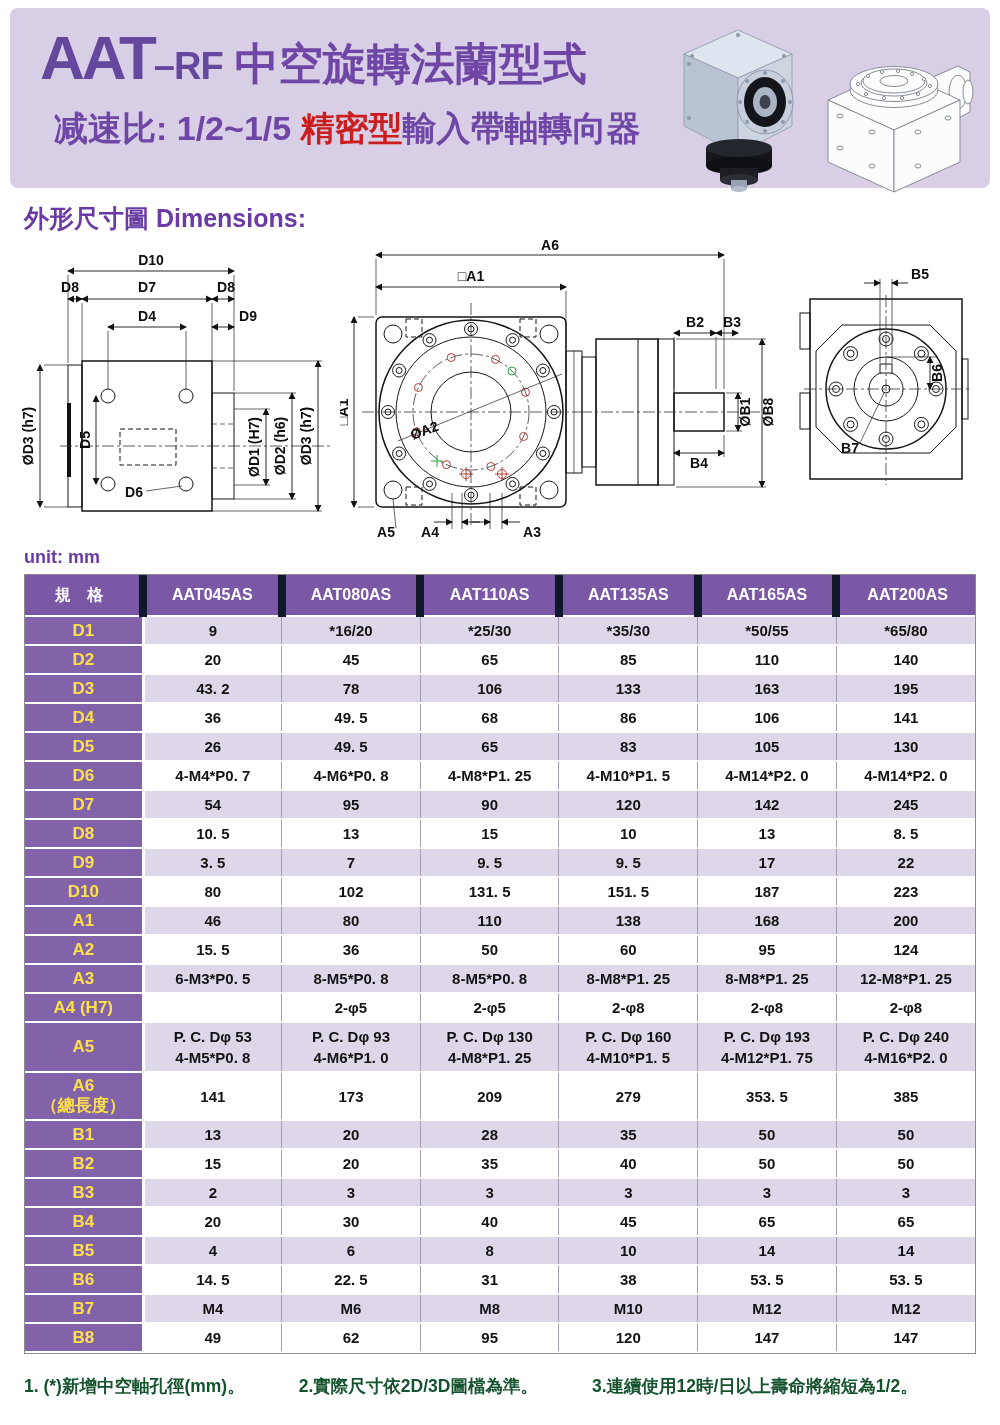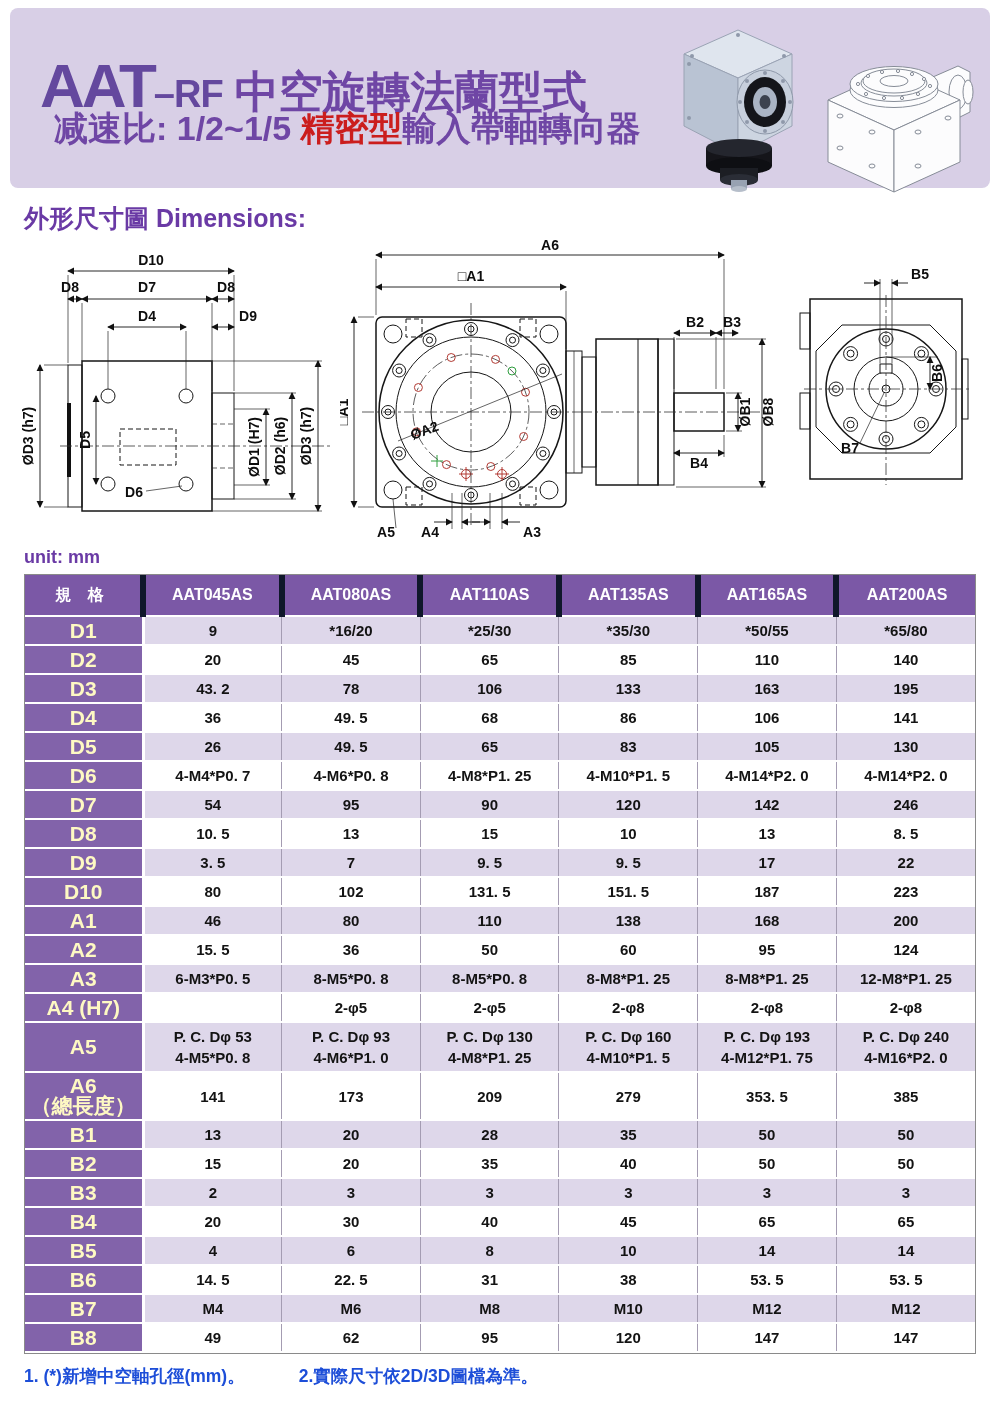--- a/index.html
+++ b/index.html
@@ -1,21 +1,21 @@
 <!DOCTYPE html>
 <html><head>
 <meta charset="utf-8">
 <style>
   html,body{margin:0;padding:0;background:#fff;}
   .page{position:relative;width:1000px;height:1425px;background:#fff;overflow:hidden;
         font-family:"Liberation Sans","DejaVu Sans",sans-serif;}
 
   
   .hero{position:relative;margin:8px 10px 0;height:180px;background:#d8cfe6;border-radius:8px;}
-  .hero-text{position:absolute;left:30px;top:14px;margin-top:28px;}
+  .hero-text{position:absolute;left:30px;top:14px;}
   .t-brand{font-size:62px;font-weight:900;color:#64489e;letter-spacing:-3px;}
   .t-model{font-size:38px;font-weight:900;color:#64489e;letter-spacing:-1px;}
   .t-cn{font-size:44px;font-weight:bold;color:#6f46a5;margin-left:12px;}
   .hero-line2{position:absolute;left:44px;top:98px;font-size:34px;font-weight:bold;color:#6f46a5;white-space:nowrap;}
   .t-red{color:#cb1d1d;}
   .hero-products{position:absolute;right:10px;top:6px;width:330px;height:172px;}
 
   
   .dims-title{margin:14px 0 0 24px;font-size:25px;font-weight:bold;color:#6a3aa5;}
   .spec-line{margin:4px 24px 0;display:flex;justify-content:space-between;align-items:baseline;}
@@ -31,32 +31,32 @@
   .ext{stroke:#222;stroke-width:.7;fill:none;}
   .dim{stroke:#111;stroke-width:.9;fill:none;}
   .dimlabel{font:bold 14px "Liberation Sans",sans-serif;fill:#0d0d0d;text-anchor:middle;}
   .redmark{stroke:#b23b34;fill:none;stroke-width:1;}
   .greenmark{stroke:#2f9e3f;fill:none;stroke-width:1;}
 
   
   .table-wrap{margin:6px 24px 0;border:1px solid #8a8a8a;}
   table{width:100%;border-collapse:collapse;table-layout:fixed;}
   thead th{background:#7b58a6;color:#fff;font-size:16px;font-weight:bold;height:38px;
-           border-left:6px solid #0f172a;border-bottom:2px solid #fff;}
+           border-left:8px solid #0f172a;border-bottom:2px solid #fff;}
   thead th:first-child{border-left:none;letter-spacing:6px;}
-  tbody th{background:#8263aa;color:#fef9c3;font-weight:bold;font-size:21px;
+  tbody th{background:#8263aa;color:#fde047;font-weight:bold;font-size:17px;
            border-bottom:2px solid #fff;padding:3px 2px;white-space:pre-line;line-height:20px;}
   tbody td{text-align:center;font-size:15px;font-weight:bold;color:#131313;background:#fff;
            border-bottom:2px solid #fff;border-left:1px solid #a49cb2;padding:3px 2px;
            line-height:21px;white-space:pre-line;}
   tbody td:nth-child(2){border-left:3px solid #fff;}
   tbody tr.alt td{background:#ded7ea;}
 
   
-  .notes{margin:10px 24px 0;display:flex;gap:54px;font-size:17.5px;font-weight:600;color:#1d4ed8;white-space:nowrap;}
+  .notes{margin:20px 24px 0;display:flex;gap:54px;font-size:17.5px;font-weight:600;color:#14532d;white-space:nowrap;}
 </style>
 </head>
 <body>
 
 <div class="page">
 
   <div class="hero">
     <div class="hero-text">
       <span class="t-brand">AAT</span><span class="t-model">–RF</span><span class="t-cn">中空旋轉法蘭型式</span>
     </div>
@@ -445,21 +445,21 @@
             <td>4-M14*P2. 0</td>
             <td>4-M14*P2. 0</td>
           </tr>
           <tr class="alt">
             <th>D7</th>
             <td>54</td>
             <td>95</td>
             <td>90</td>
             <td>120</td>
             <td>142</td>
-            <td>246</td>
+            <td>245</td>
           </tr>
           <tr>
             <th>D8</th>
             <td>10. 5</td>
             <td>13</td>
             <td>15</td>
             <td>10</td>
             <td>13</td>
             <td>8. 5</td>
           </tr>
@@ -614,15 +614,16 @@
             <td>147</td>
             <td>147</td>
           </tr>
         </tbody>
     </table>
   </div>
 
   <div class="notes">
     <span>1. (*)新增中空軸孔徑(mm)。</span>
     <span>2.實際尺寸依2D/3D圖檔為準。</span>
+    <span>3.連續使用12時/日以上壽命將縮短為1/2。</span>
   </div>
 
 </div>
 
 </body></html>

